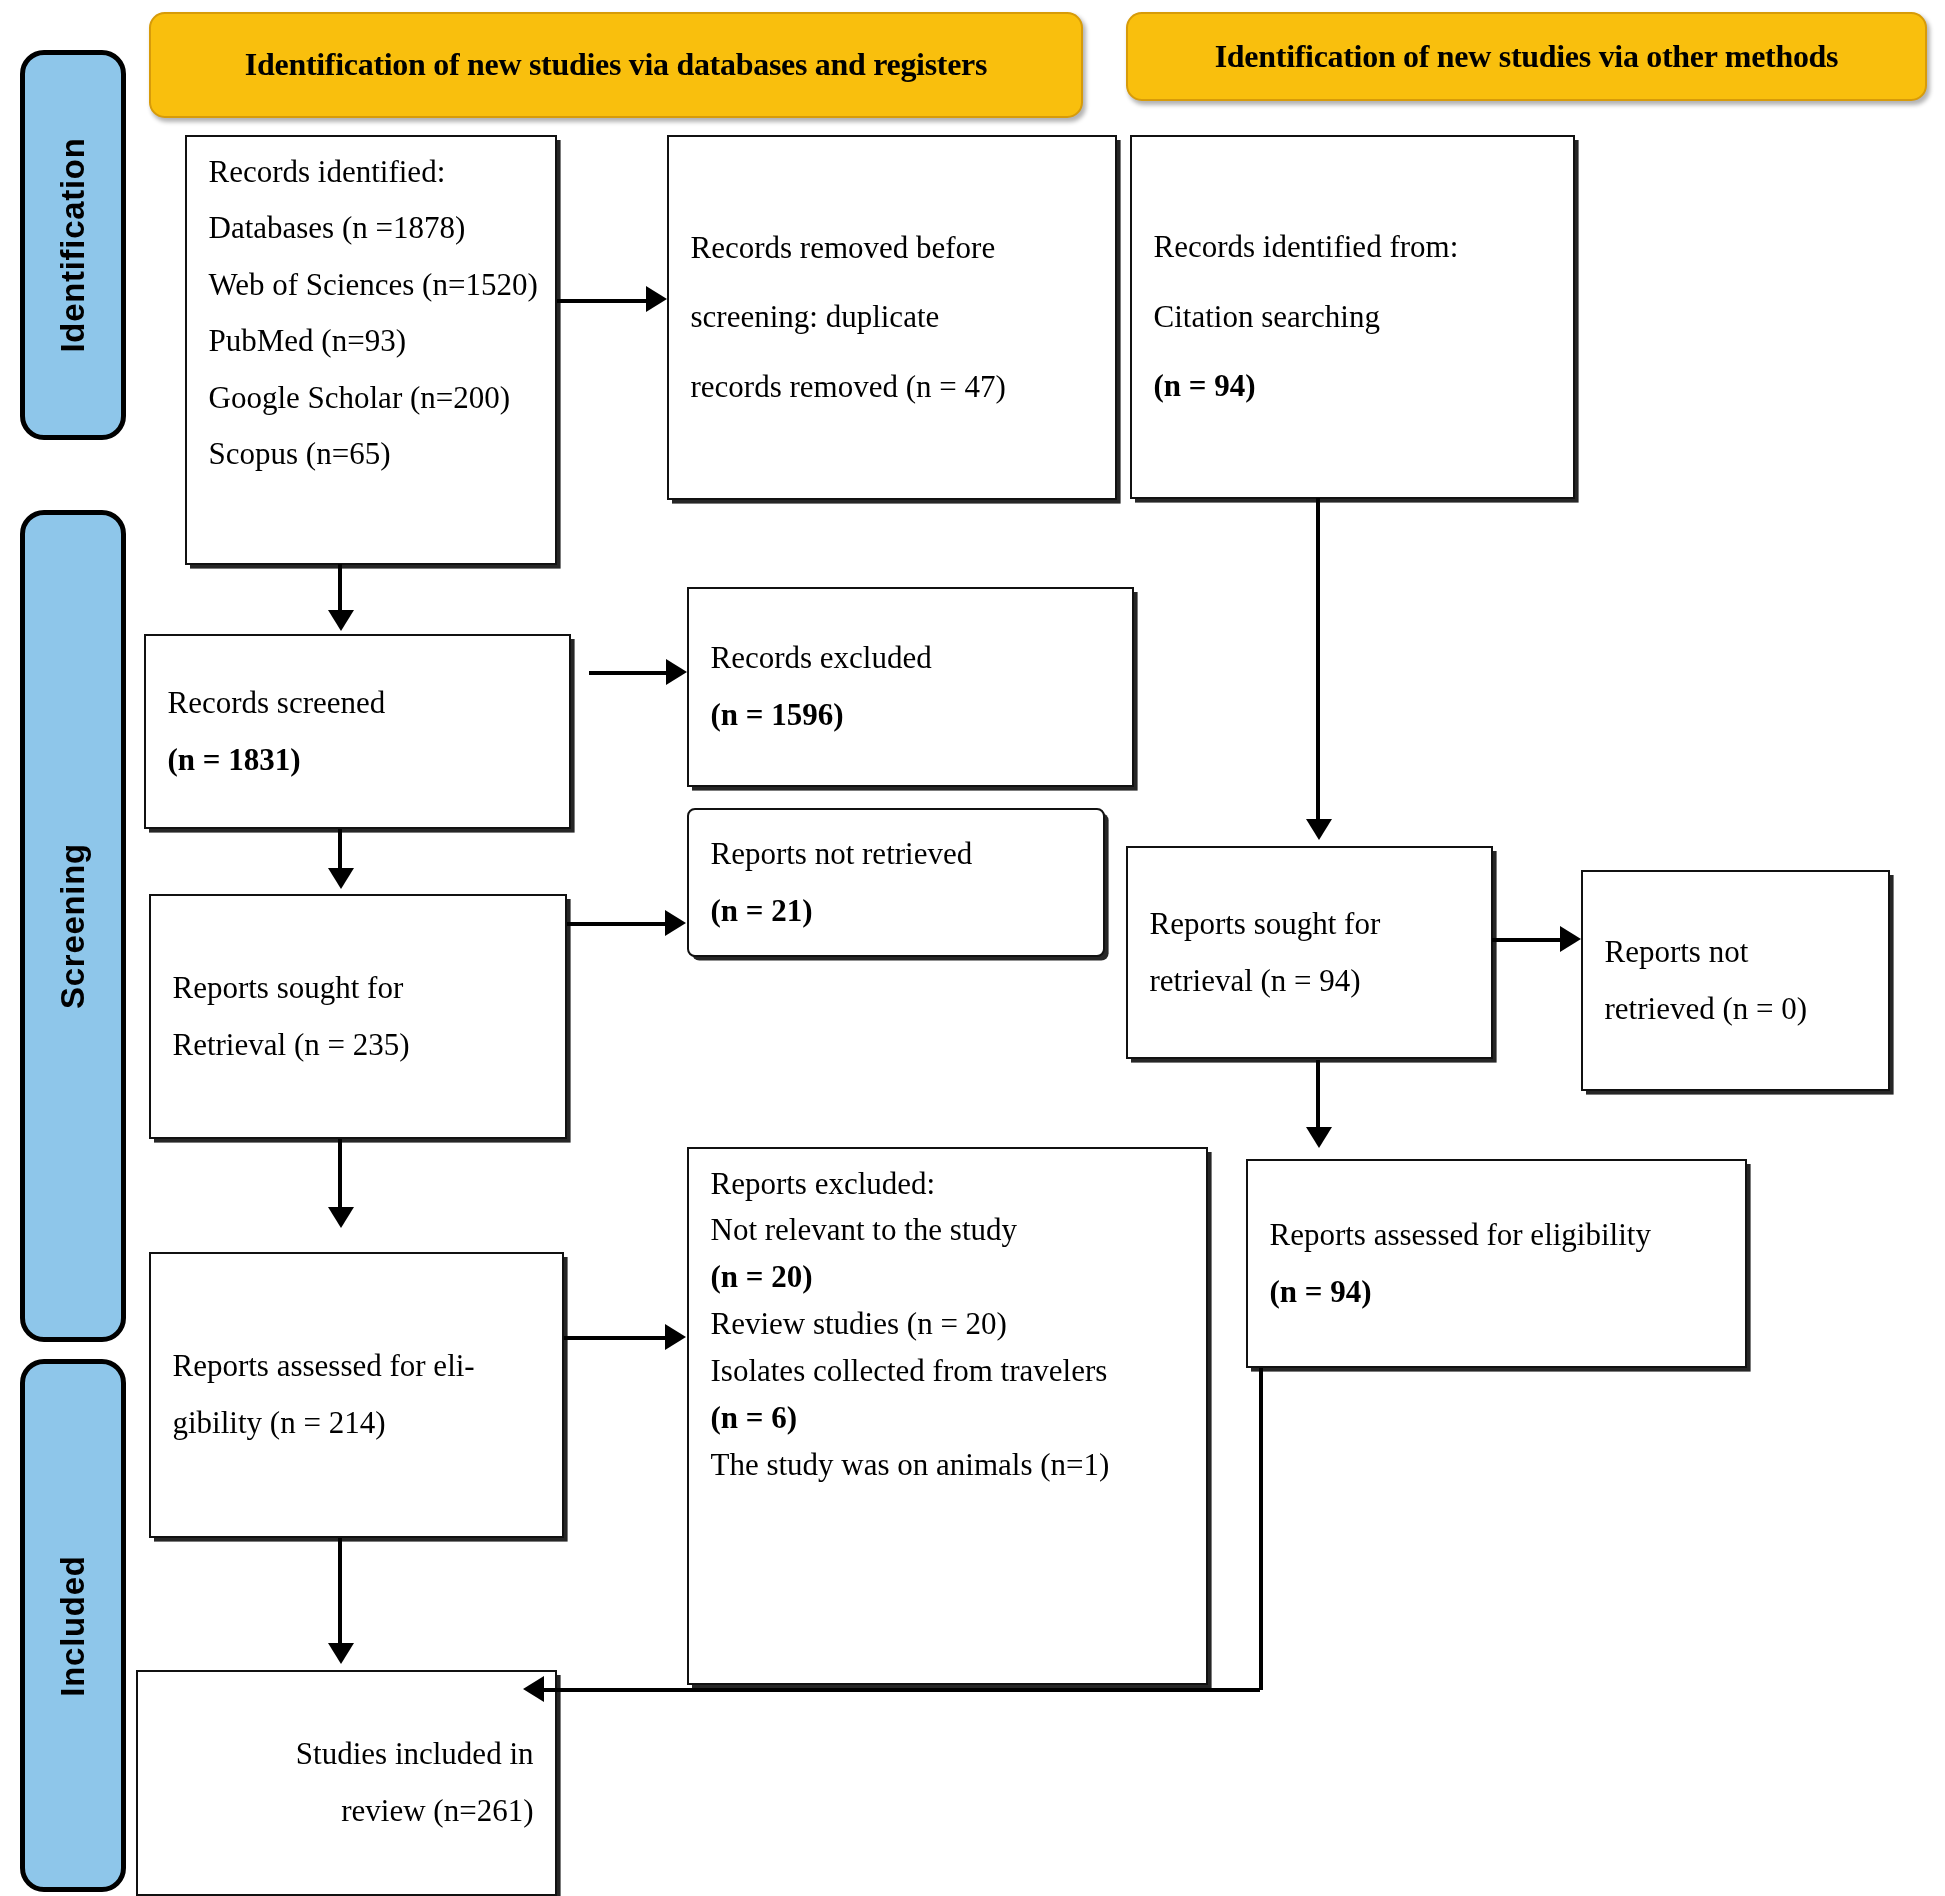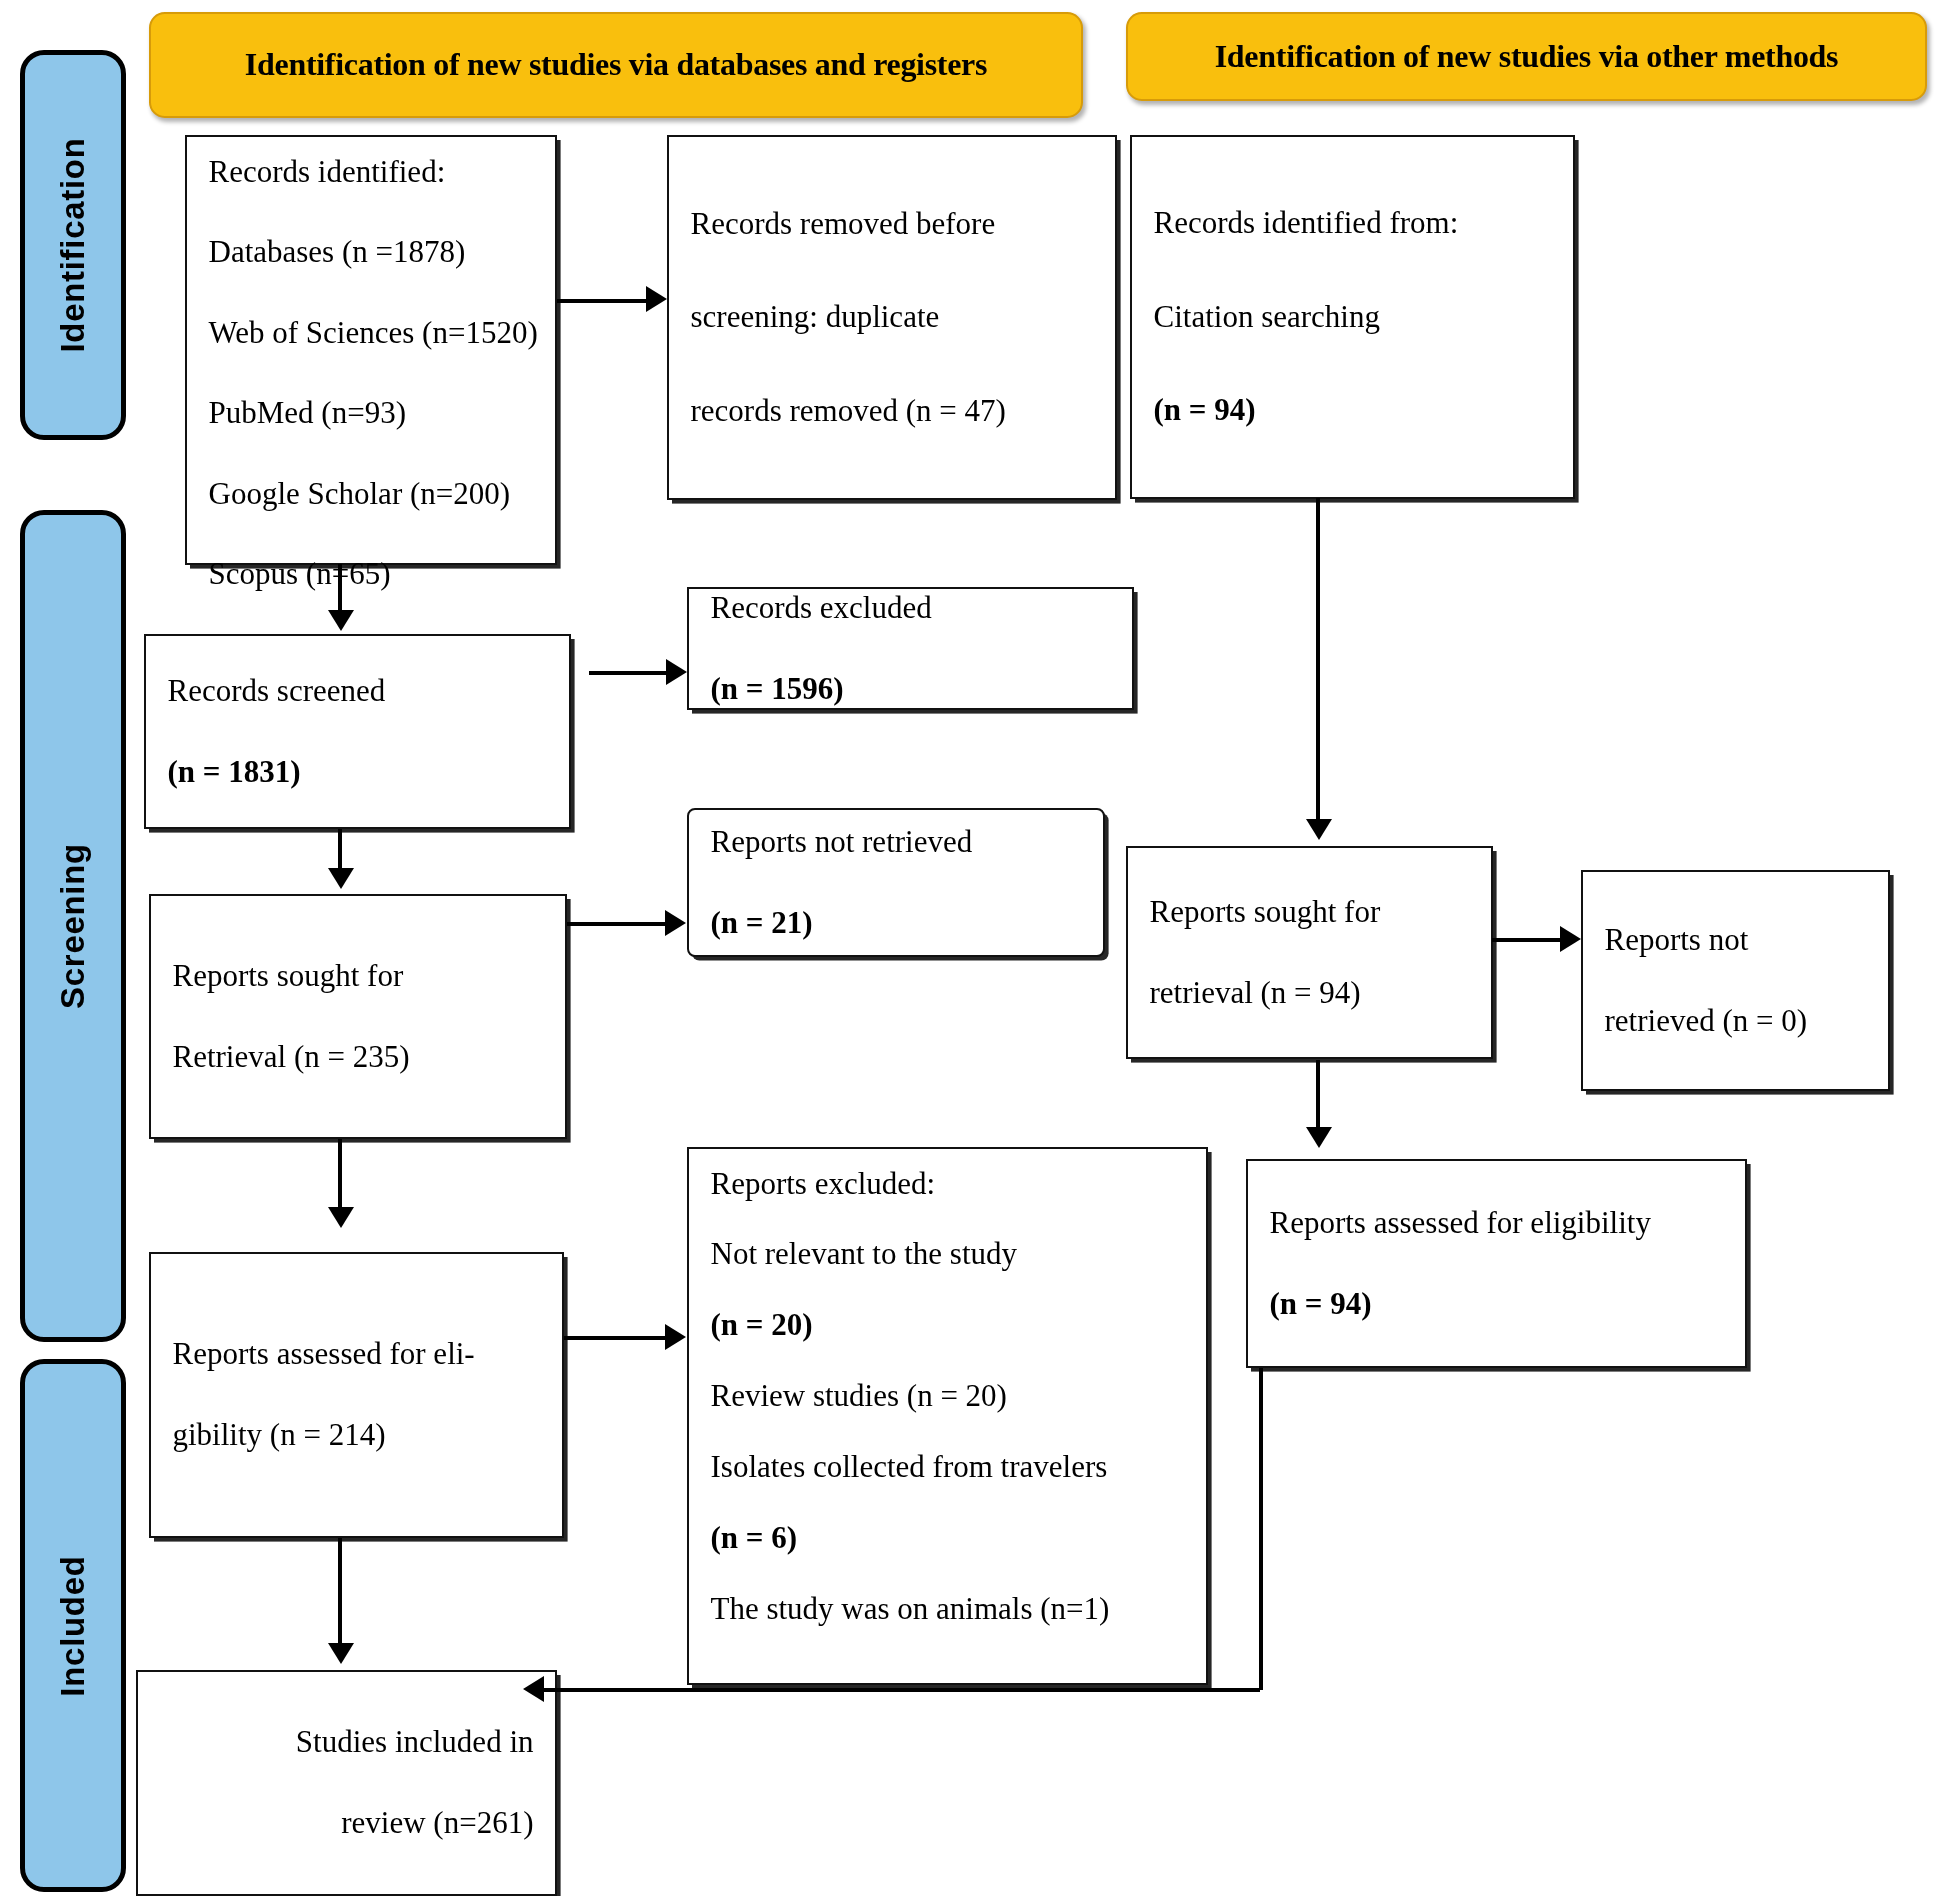--- a/index.html
+++ b/index.html
@@ -63,21 +63,20 @@
   .box {
     position: absolute;
     background: #ffffff;
     border: 2.9px solid #111111;
     box-sizing: border-box;
     box-shadow: 4.3px 4.3px 0 -0.7px rgba(0,0,0,0.85);
     padding: 18.6px 21.5px;
     display: flex;
     flex-direction: column;
     justify-content: center;
-    gap: 24px;
   }
   .box.top-align { justify-content: flex-start; }
   .box .line {
     font-size: 31px;
     line-height: 1.05;
     color: #000000;
     margin: 0 0 24px 0;
     white-space: nowrap;
   }
   .box .line:last-child { margin-bottom: 0; }
@@ -179,21 +178,21 @@
     <div class="line gap-lg">Records identified from:</div>
     <div class="line gap-lg">Citation searching</div>
     <div class="line b">(n = 94)</div>
   </div>
 
   <div class="box" style="left:144px; top:634px; width:427px; height:195px;">
     <div class="line">Records screened</div>
     <div class="line b">(n = 1831)</div>
   </div>
 
-  <div class="box" style="left:687px; top:587px; width:447px; height:123px;">
+  <div class="box" style="left:687px; top:587px; width:447px; height:200px;">
     <div class="line">Records excluded</div>
     <div class="line b">(n = 1596)</div>
   </div>
 
   <div class="box" style="left:149px; top:894px; width:418px; height:245px;">
     <div class="line">Reports sought for</div>
     <div class="line">
       <span>Retrieval </span><span class="b">(n = 235)</span>
     </div>
   </div>

